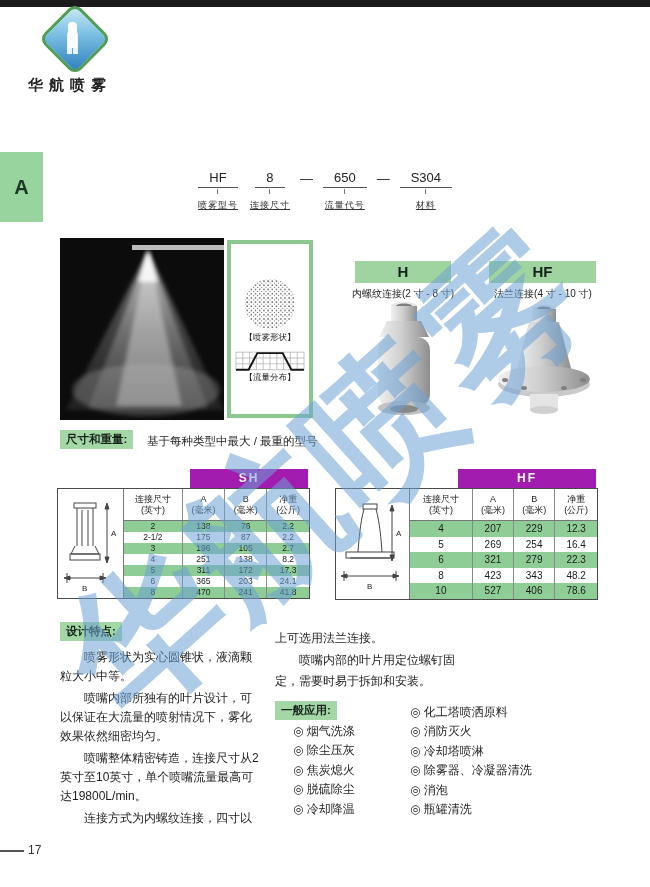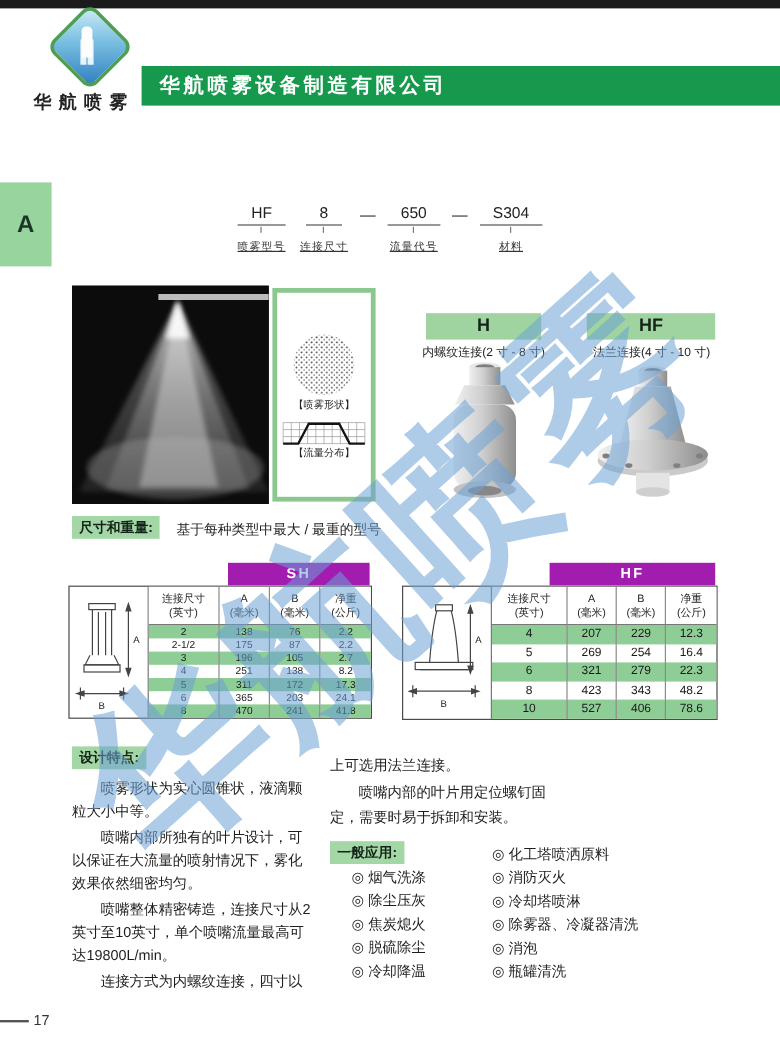--- a/index.html
+++ b/index.html
@@ -112,21 +112,20 @@
 <body>
 
 <div id="page">
 
   <div class="abs" id="top-bar"></div>
 
   <div class="abs" id="logo-diamond"></div>
   <div class="abs" id="logo-tower"></div>
   <div class="abs" id="logo-text">华航喷雾</div>
 
-  <div class="abs" id="company-bar">华航喷雾设备制造有限公司</div>
 
 
   <div class="abs" id="side-tab">A</div>
 
   <div class="abs" id="model-spec">
     <div class="seg">
       <span class="val">HF</span>
       <span class="tick"></span>
       <span class="lbl">喷雾型号</span>
     </div>

